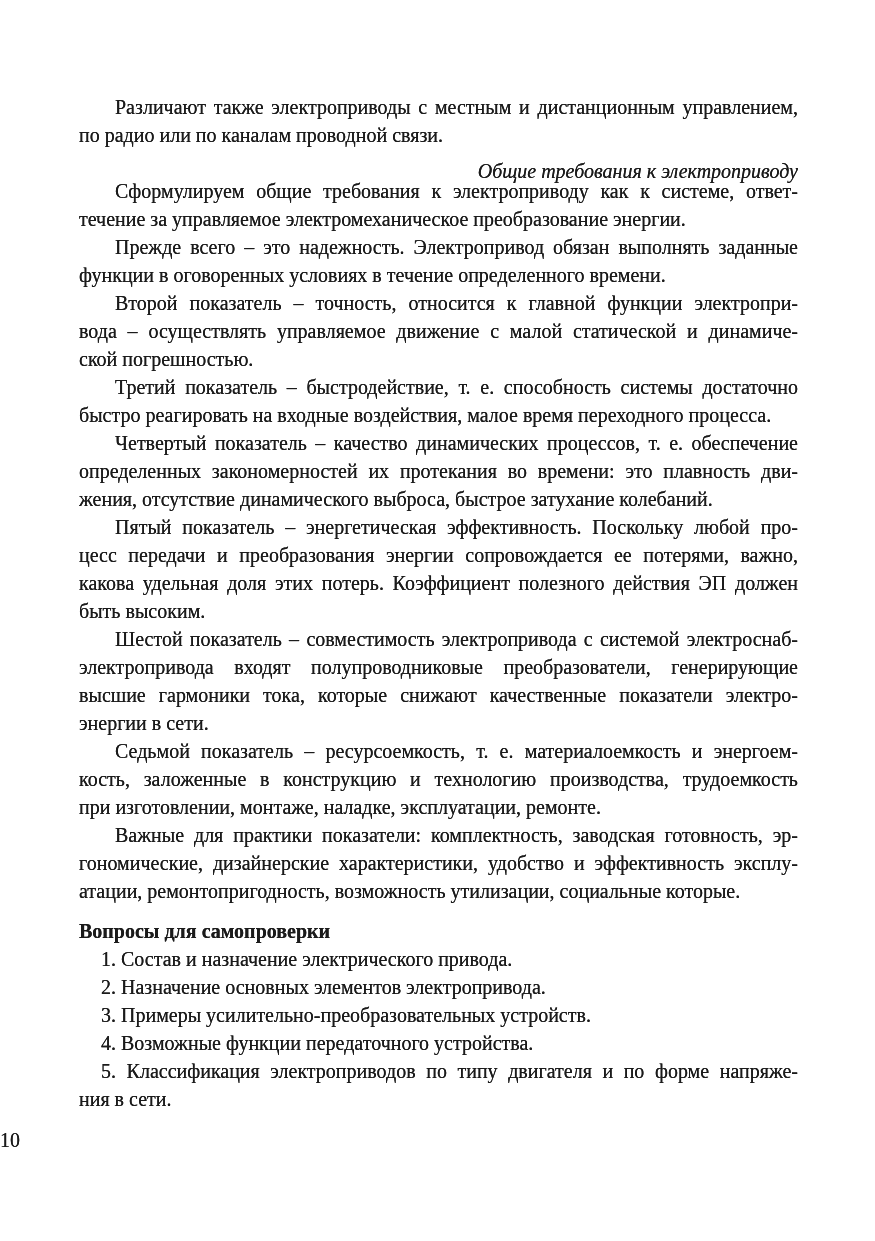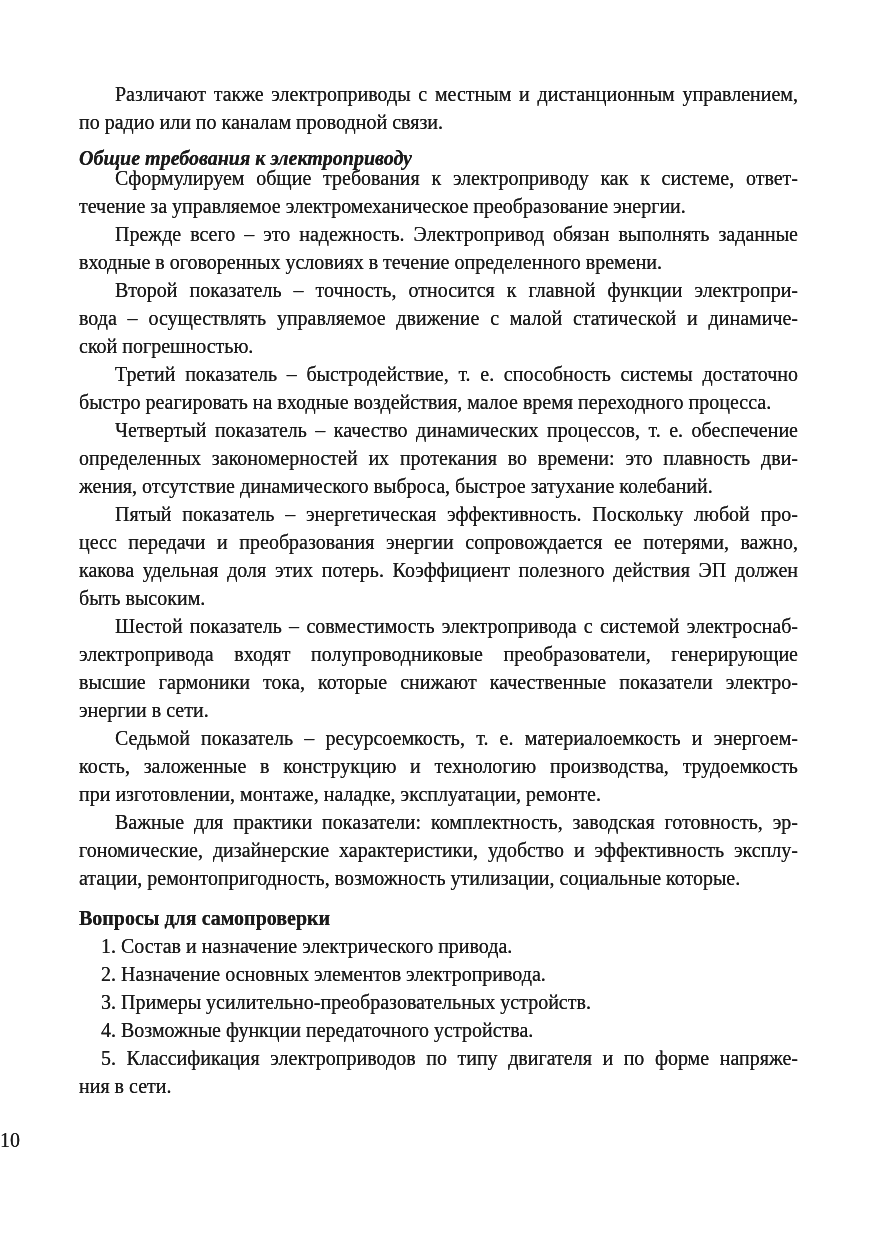--- a/index.html
+++ b/index.html
@@ -12,42 +12,42 @@
     width: 875px;
     height: 1241px;
     background: #ffffff;
     overflow: hidden;
     font-family: "Liberation Serif", "DejaVu Serif", serif;
     color: #1b1b1b;
   }
   .text-block {
     position: absolute;
     left: 79px;
-    top: 80px;
+    top: 93px;
     width: 719px;
     font-size: 20px;
     overflow: hidden;
     text-shadow: 0 0 0.3px currentColor;
   }
   .para { margin: 0; padding: 0; }
   .ln {
     line-height: 28px;
     white-space: normal;
   }
   .j {
     text-align: justify;
     text-align-last: justify;
   }
   .first { text-indent: 36px; }
   .li-first { text-indent: 22px; }
   .heading-italic {
     line-height: 28px;
-    font-weight: bold;
+    font-weight: normal;
     font-style: italic;
-    text-align: left;
+    text-align: right;
     position: relative;
     top: 8px;
   }
   .heading-bold {
     line-height: 28px;
     font-weight: bold;
     text-align: left;
     margin-top: 12px;
   }
   .page-footer {
@@ -74,21 +74,21 @@
 
     <div class="heading-italic">Общие требования к электроприводу</div>
 
     <div class="para">
       <div class="ln j first">Сформулируем общие требования к электроприводу как к системе, ответ-</div>
       <div class="ln">течение за управляемое электромеханическое преобразование энергии.</div>
     </div>
 
     <div class="para">
       <div class="ln j first">Прежде всего – это надежность. Электропривод обязан выполнять заданные</div>
-      <div class="ln">входные в оговоренных условиях в течение определенного времени.</div>
+      <div class="ln">функции в оговоренных условиях в течение определенного времени.</div>
     </div>
 
     <div class="para">
       <div class="ln j first">Второй показатель – точность, относится к главной функции электропри-</div>
       <div class="ln j">вода – осуществлять управляемое движение с малой статической и динамиче-</div>
       <div class="ln">ской погрешностью.</div>
     </div>
 
     <div class="para">
       <div class="ln j first">Третий показатель – быстродействие, т. е. способность системы достаточно</div>

